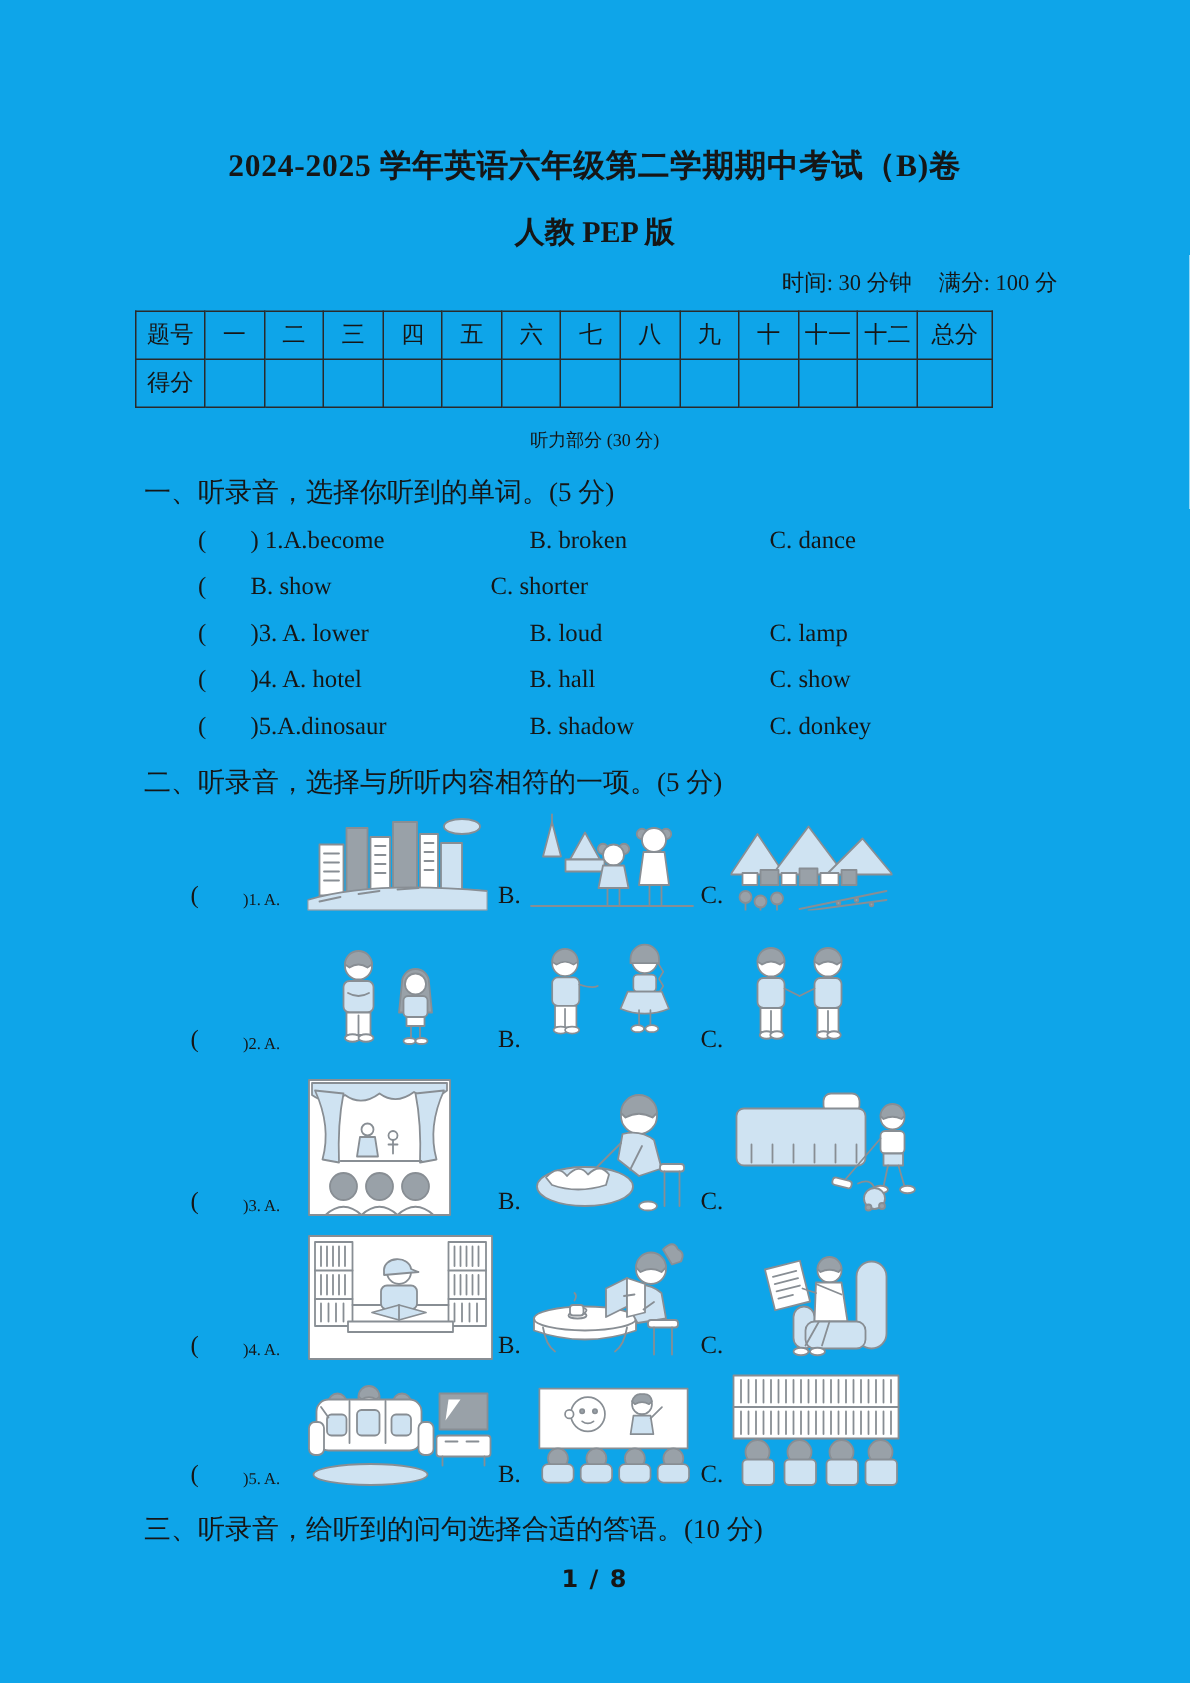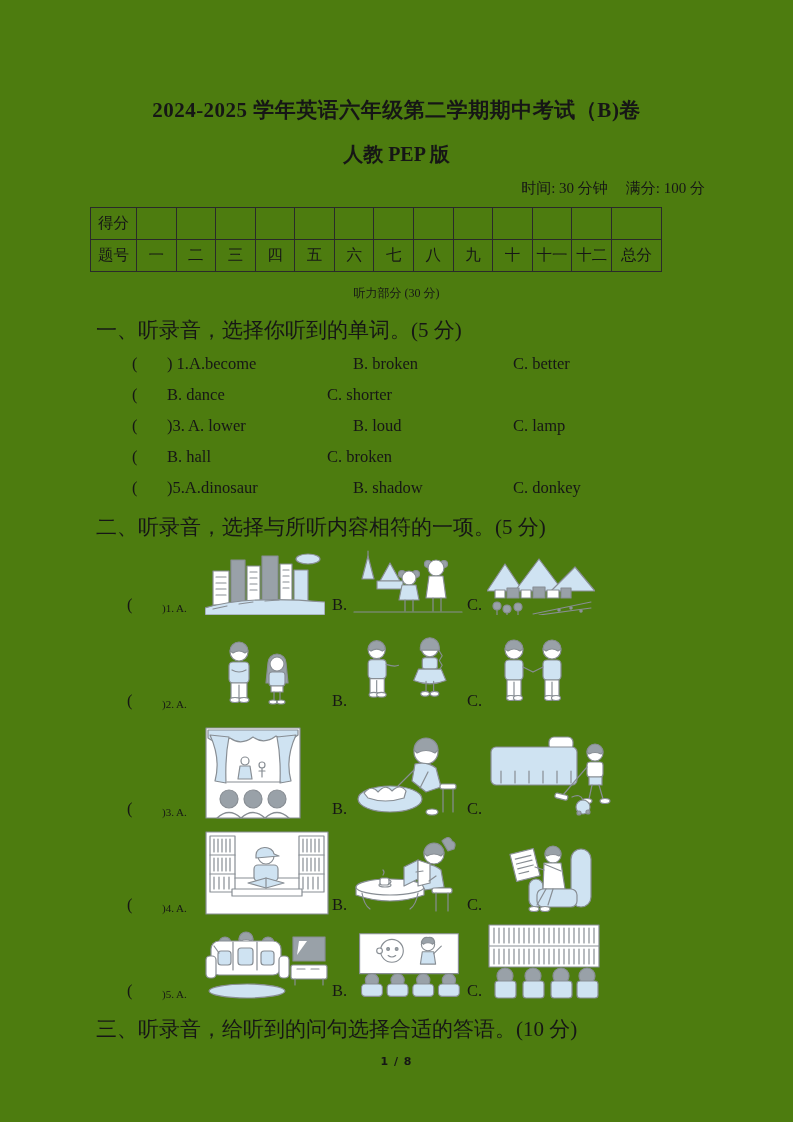--- a/index.html
+++ b/index.html
@@ -1,40 +1,40 @@
 <!DOCTYPE html>
 <html><head>
 <meta charset="utf-8">
 <style>
   *{box-sizing:border-box;}
   html,body{margin:0;padding:0;background:#ffffff;}
-  .sheet{position:relative;width:793px;height:1122px;margin:0 auto;background:#4d7c0f;
+  .sheet{position:relative;width:793px;height:1122px;margin:0 auto;background:#0ea5e9;
          color:#161616;font-family:"Liberation Serif","DejaVu Serif",serif;overflow:hidden;}
   .title{margin:96px 0 0;text-align:center;font-size:21px;font-weight:bold;letter-spacing:.5px;}
   .subtitle{margin:17px 0 0;text-align:center;font-size:20px;font-weight:bold;}
   .meta{margin:11px 88px 0 0;text-align:right;font-size:15px;}
   .meta .gap{display:inline-block;width:18px;}
   table.score{border-collapse:collapse;margin:9px 0 0 90px;width:572px;table-layout:fixed;}
   table.score td{border:1px solid #2a2a2a;height:32px;text-align:center;font-size:15.5px;padding:0;}
   .part-heading{margin:13px 0 0;text-align:center;font-size:12px;}
-  .sec-title{margin:14px 0 0 96px;font-size:21px;}
+  .sec-title{margin:14px 0 0 96px;font-size:18px;}
   .qrow{display:flex;margin:9px 0 0 132px;font-size:16.5px;line-height:22px;}
   .q-br{width:35px;}
   .q-a{width:186px;}
   .q-b{width:160px;}
   .pic-row{display:flex;align-items:flex-end;margin-left:127px;}
   .r1{margin-top:8px;}.r2{margin-top:16px;}.r3{margin-top:16px;}.r4{margin-top:12px;}.r5{margin-top:8px;}
   .p-br{width:35px;font-size:16.5px;line-height:1.15;}
   .p-lab{width:43px;font-size:11px;line-height:1.15;margin-top:20px;}
   .p-b{width:20px;font-size:16.5px;line-height:1.15;}
   .cell-a{width:127px;display:flex;align-items:flex-end;}
   .cell-b{width:115px;display:flex;align-items:flex-end;}
   .cell-c{flex:1;display:flex;align-items:flex-end;}
   .footer{margin-top:12px;text-align:center;font-family:"DejaVu Sans",sans-serif;
-          font-weight:bold;font-size:11px;letter-spacing:1px;}
+          font-weight:bold;font-size:16px;letter-spacing:1px;}
   svg.il{display:block;}
   svg.il *{stroke:#888e94;stroke-width:1.2;fill:none;stroke-linecap:round;stroke-linejoin:round;}
   svg.il .b{fill:#cfe3f2;}
   svg.il .d{fill:#99a1a8;}
   svg.il .w{fill:#ffffff;}
   svg.il .n{stroke:none;}
 </style>
 </head>
 <body>
 
@@ -59,79 +59,80 @@
         <col>
         <col>
         <col>
         <col>
         <col>
         <col>
         <col style="width:50px">
       </colgroup>
     <tbody>
         <tr>
-      <td>得分</td>
-      <td></td>
-          <td></td>
-      <td></td>
-          <td></td>
-      <td></td>
-          <td></td>
-      <td></td>
-          <td></td>
-      <td></td>
-          <td></td>
-      <td></td>
-          <td></td>
-      <td></td>
-    </tr>
-    <tr>
       <td>题号</td>
       <td>一</td>
       <td>二</td>
       <td>三</td>
       <td>四</td>
       <td>五</td>
       <td>六</td>
       <td>七</td>
       <td>八</td>
       <td>九</td>
       <td>十</td>
       <td>十一</td>
       <td>十二</td>
       <td>总分</td>
     </tr>
+    <tr>
+      <td>得分</td>
+      <td></td>
+          <td></td>
+      <td></td>
+          <td></td>
+      <td></td>
+          <td></td>
+      <td></td>
+          <td></td>
+      <td></td>
+          <td></td>
+      <td></td>
+          <td></td>
+      <td></td>
+    </tr>
   </tbody>
     </table>
 
   <div class="part-heading">听力部分 (30 分)</div>
 
   <div class="sec-title">一、听录音，选择你听到的单词。(5 分)</div>
 
   <div class="qrow">
     <span class="q-br">(</span>
     <span class="q-a">) 1.A.become</span>
     <span class="q-b">B. broken</span>
-    <span class="q-c">C. better</span>
+    <span class="q-c">C. dance</span>
   </div>
   <div class="qrow">
     <span class="q-br">(</span>
-    <span class="q-b">B. dance</span>
+    <span class="q-b">B. show</span>
     <span class="q-c">C. shorter</span>
   </div>
   <div class="qrow">
     <span class="q-br">(</span>
     <span class="q-a">)3. A. lower</span>
     <span class="q-b">B. loud</span>
     <span class="q-c">C. lamp</span>
   </div>
   <div class="qrow">
     <span class="q-br">(</span>
+    <span class="q-a">)4. A. hotel</span>
     <span class="q-b">B. hall</span>
-    <span class="q-c">C. broken</span>
+    <span class="q-c">C. show</span>
   </div>
   <div class="qrow">
     <span class="q-br">(</span>
     <span class="q-a">)5.A.dinosaur</span>
     <span class="q-b">B. shadow</span>
     <span class="q-c">C. donkey</span>
   </div>
 
   <div class="sec-title">二、听录音，选择与所听内容相符的一项。(5 分)</div>
 

